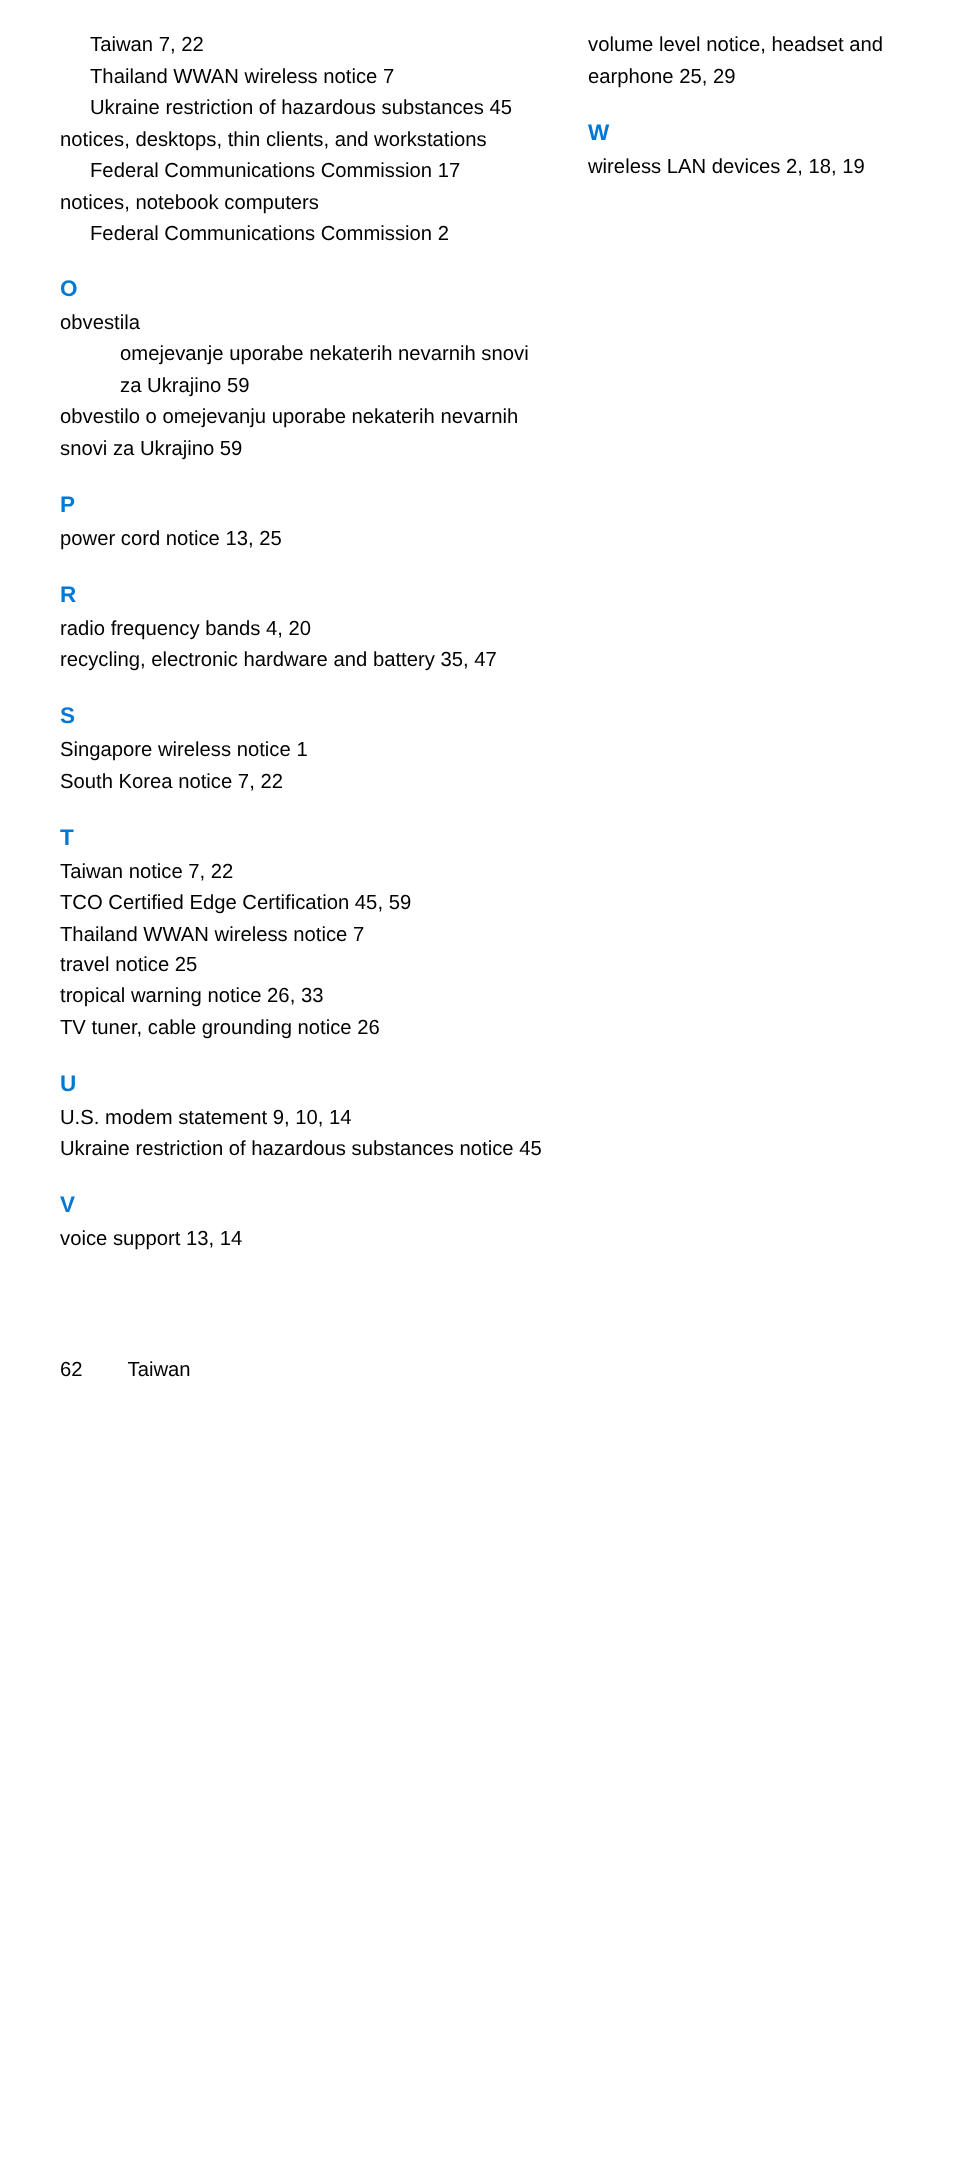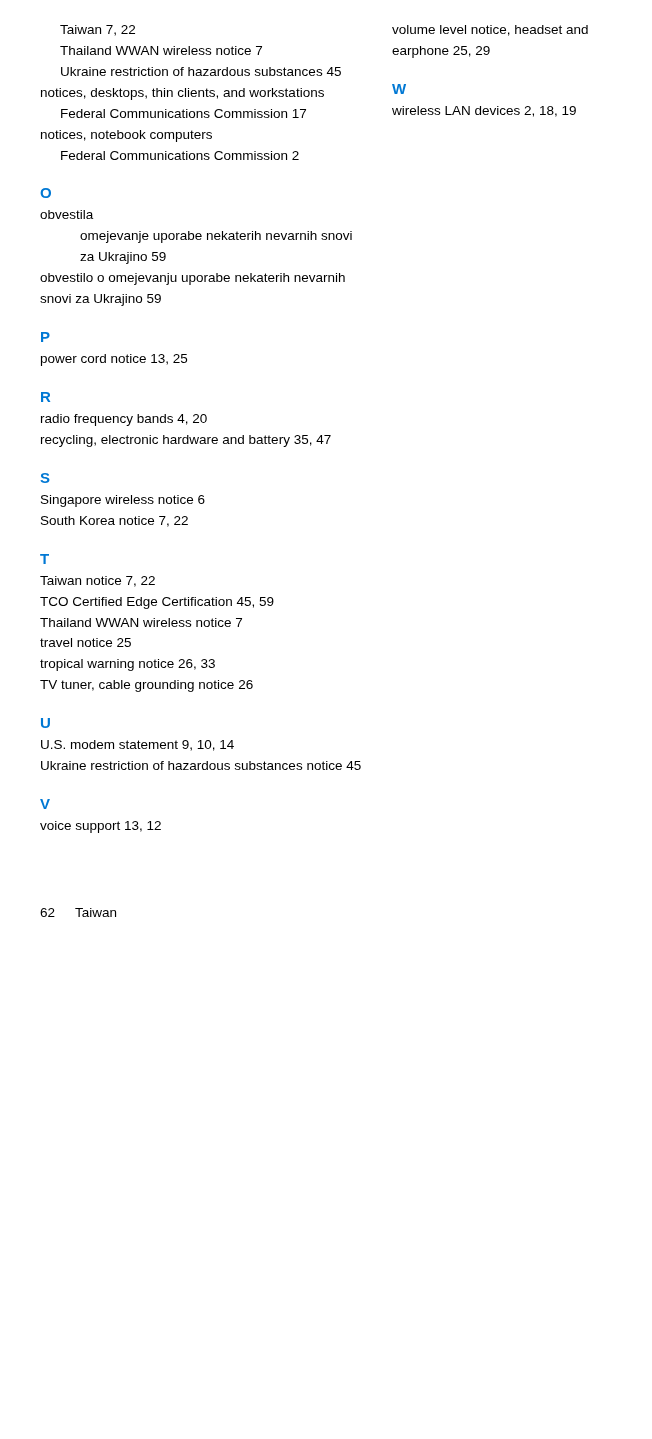--- a/index.html
+++ b/index.html
@@ -62,21 +62,21 @@
       margin-top: 40px;
       font-size: 13.5px;
       color: #000;
       border-top: none;
       padding-top: 10px;
     }
 
     .footer-text {
       display: flex;
       align-items: flex-end;
-      gap: 20px;
+      gap: 30px;
     }
 
     .page-number {
       font-weight: normal;
     }
 
     .footer-label {
       font-weight: normal;
     }
   </style>
@@ -105,40 +105,40 @@
         <div class="section-letter">P</div>
         <div class="index-entry">power cord notice    13, 25</div>
       </div>
       <div class="section">
         <div class="section-letter">R</div>
         <div class="index-entry">radio frequency bands    4, 20</div>
         <div class="index-entry">recycling, electronic hardware and battery    35, 47</div>
       </div>
       <div class="section">
         <div class="section-letter">S</div>
-        <div class="index-entry">Singapore wireless notice    6</div>
+        <div class="index-entry">Singapore wireless notice    1</div>
         <div class="index-entry">South Korea notice    7, 22</div>
       </div>
       <div class="section">
         <div class="section-letter">T</div>
         <div class="index-entry">Taiwan notice    7, 22</div>
         <div class="index-entry">TCO Certified Edge Certification    45, 59</div>
         <div class="index-entry">Thailand WWAN wireless notice    7</div>
         <div class="index-entry">travel notice    25</div>
         <div class="index-entry">tropical warning notice    26, 33</div>
         <div class="index-entry">TV tuner, cable grounding notice    26</div>
       </div>
       <div class="section">
         <div class="section-letter">U</div>
         <div class="index-entry">U.S. modem statement    9, 10, 14</div>
         <div class="index-entry">Ukraine restriction of hazardous substances notice    45</div>
       </div>
       <div class="section">
         <div class="section-letter">V</div>
-        <div class="index-entry">voice support    13, 12</div>
+        <div class="index-entry">voice support    13, 14</div>
       </div>
     </div>
   <div class="right-column">
 
   <div class="section">
         <div class="index-entry">volume level notice, headset and earphone    25, 29</div>
       </div>
       <div class="section">
         <div class="section-letter">W</div>
         <div class="index-entry">wireless LAN devices    2, 18, 19</div>

